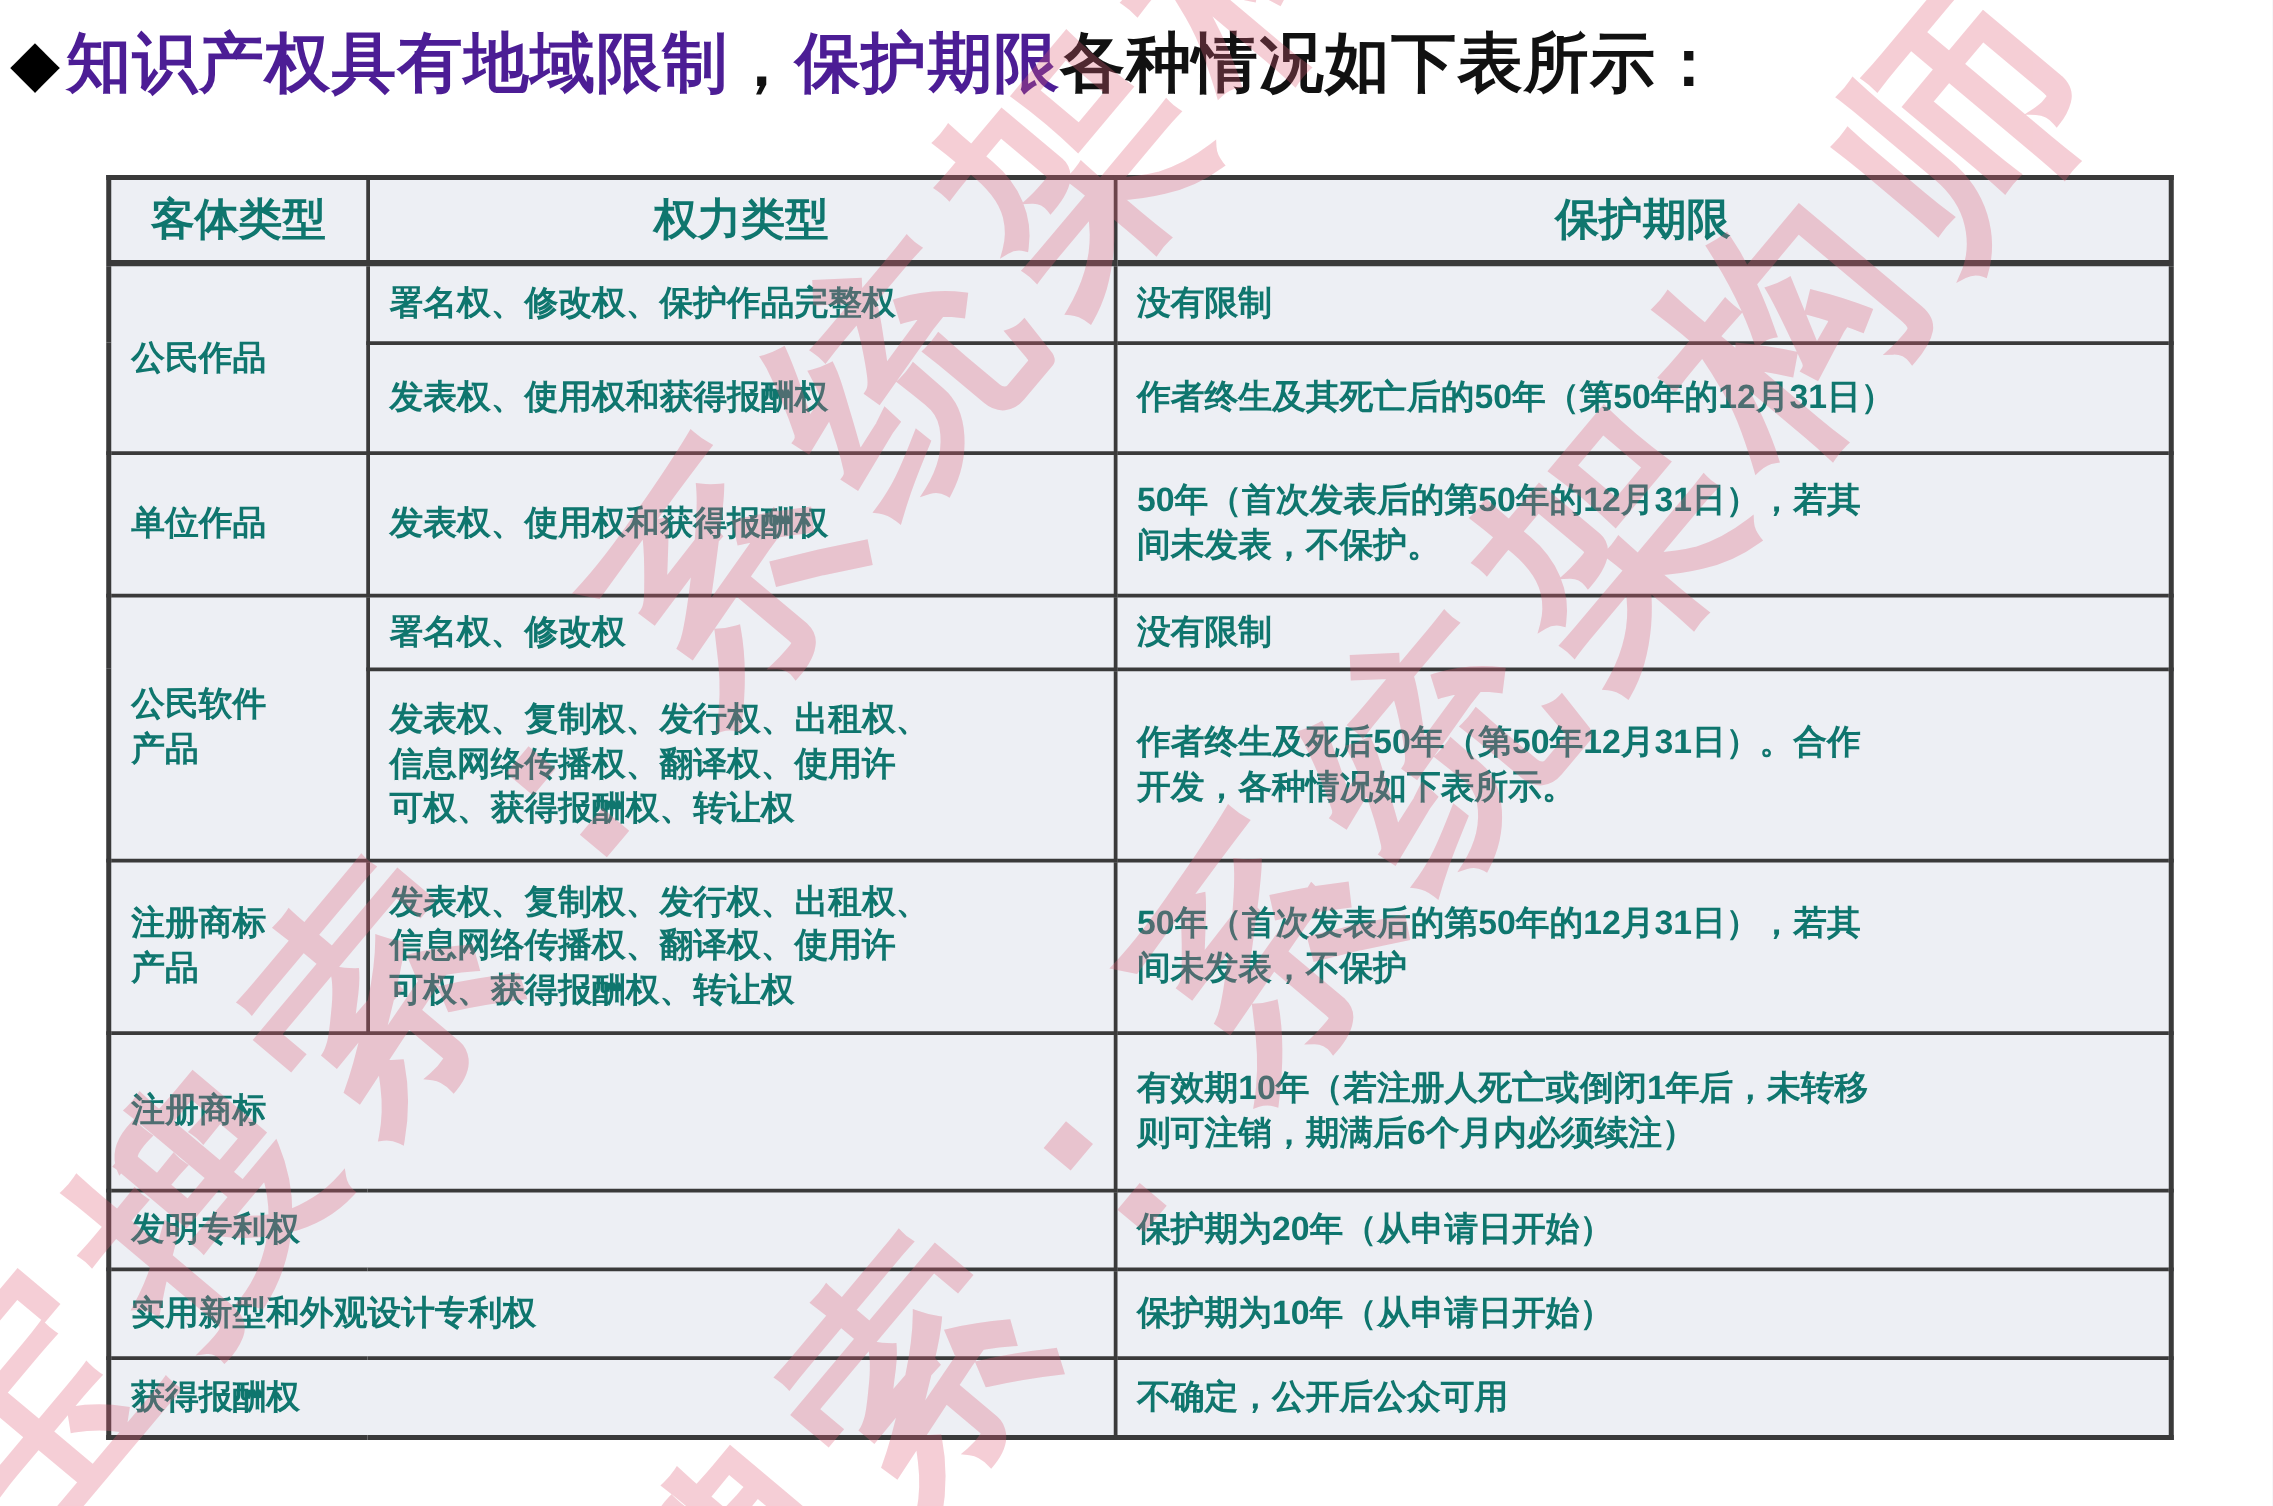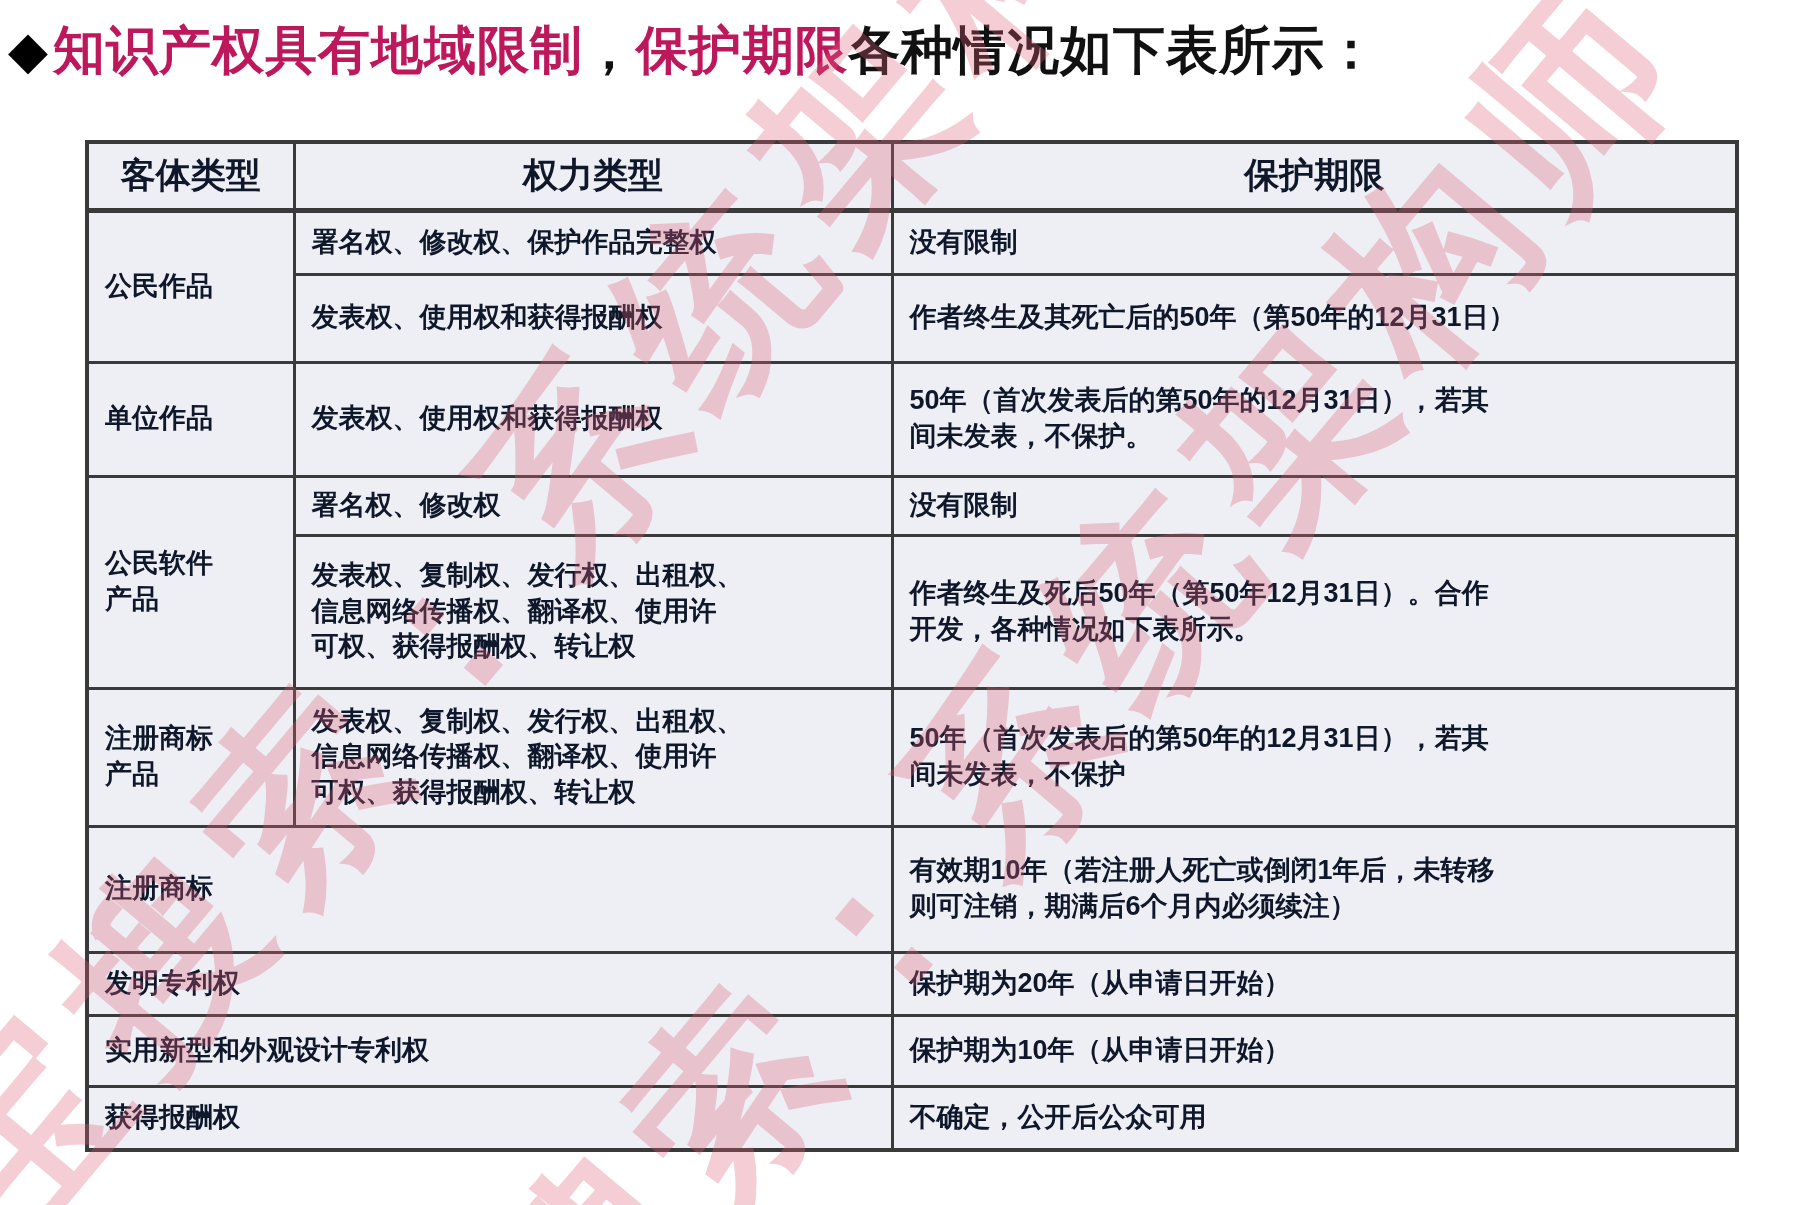--- a/index.html
+++ b/index.html
@@ -10,35 +10,35 @@
     overflow:hidden;
     font-family:"Liberation Sans","DejaVu Sans",sans-serif;
   }
 
   
   .title {
     position:absolute; left:8px; top:16px;
     font-size:52px; font-weight:bold; color:#111111;
     letter-spacing:1px; white-space:nowrap; z-index:2;
   }
-  .title .hl { color:#be185d; }
+  .title .hl { color:#4c1d95; }
   .title .bullet { color:#000000; margin-right:4px; }
 
   
   table.t {
     position:absolute; left:85px; top:140px;
     width:1650px;
     border-collapse:collapse; table-layout:fixed;
     background:#edeff4;
     z-index:1;
     border:4px solid #3a3a3a;
   }
   .t th, .t td {
     border:3px solid #3a3a3a;
-    color:#0f172a;
+    color:#0f766e;
     font-weight:bold;
     white-space:pre-line;
     overflow:hidden;
   }
   .t th {
     font-size:35px; text-align:center; vertical-align:middle;
     border-bottom-width:5px;
   }
   .t td {
     font-size:27px; line-height:1.32;

